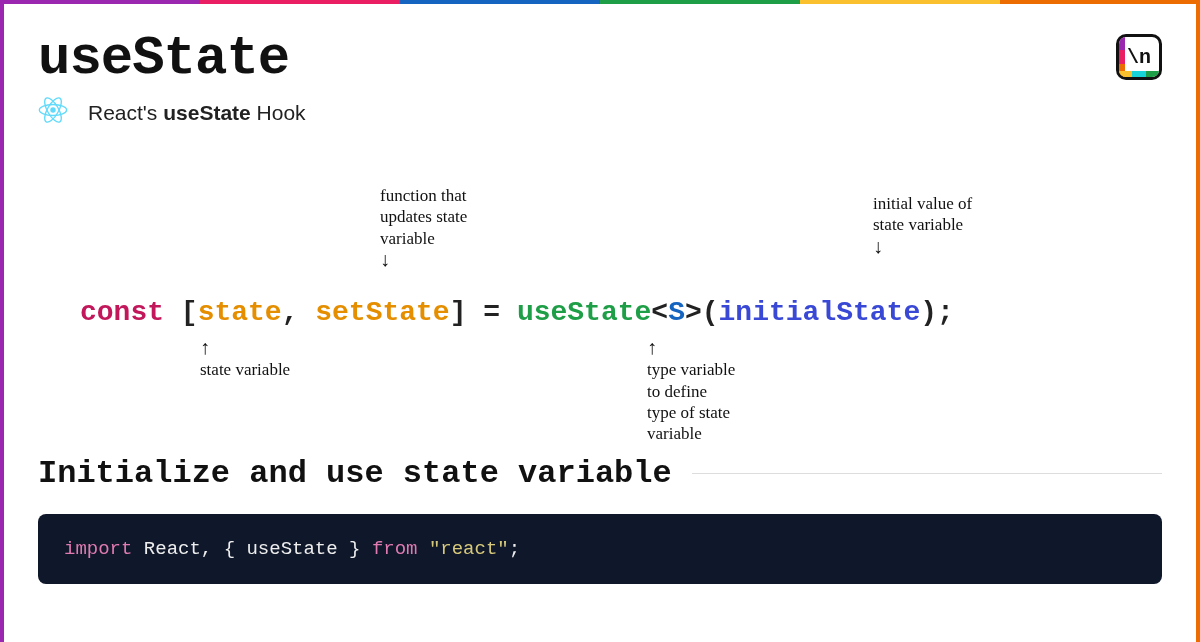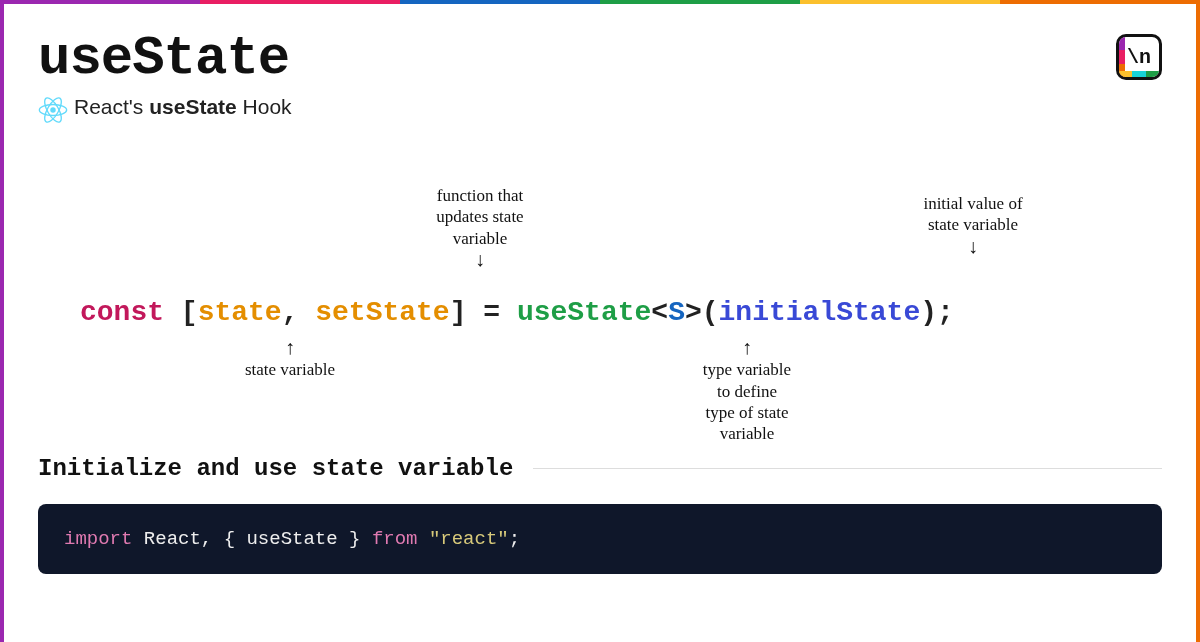--- a/index.html
+++ b/index.html
@@ -15,53 +15,53 @@
     position: absolute; top: -4px; left: -4px; right: -4px; height: 4px;
     display: flex;
   }
   .topbar div { flex: 1; height: 4px; }
   .header { padding: 24px 34px 0 34px; display: flex; justify-content: space-between; align-items: flex-start; }
   .title-block { }
   .title {
     font-family: "Courier New", Courier, monospace; font-weight: 900;
     font-size: 54px; letter-spacing: -1px; color: #111;
   }
-  .subtitle-row { display: flex; align-items: flex-start; gap: 6px; margin-top: 6px; }
+  .subtitle-row { display: flex; align-items: flex-end; gap: 20px; margin-top: 6px; }
   .react-icon { width: 30px; height: 30px; }
   .subtitle { font-size: 21px; color: #222; font-weight: 400; }
   .subtitle .bold { font-weight: 700; }
   .brand-block { display: flex; align-items: center; gap: 10px; padding-top: 6px; }
   .brand-text { display: flex; flex-direction: column; align-items: flex-start; }
   .brand-over { font-size: 11px; letter-spacing: 0.5px; font-weight: 800; color: #111; font-family: "Arial Narrow", Arial, sans-serif; }
   .brand-over .thin { font-weight: 300; font-style: italic; }
   .brand-name { font-size: 36px; font-weight: 900; letter-spacing: 1px; color: #18d3d8; font-family: Arial, sans-serif; line-height: 0.95; }
   .brand-name .a { letter-spacing: 1px; }
   .brand-logo { width: 46px; height: 46px; border-radius: 10px; border: 3px solid #111; position: relative; overflow: hidden; display:flex; align-items:center; justify-content:center; }
   .brand-logo-inner { font-family: "Courier New", monospace; font-weight: 900; font-size: 20px; color:#111; z-index:2; }
   .brand-logo-strip { position:absolute; left:0; right:0; bottom:0; height:6px; display:flex; }
   .brand-logo-strip div { flex:1; }
   .brand-logo-side { position:absolute; left:0; top:0; bottom:0; width:6px; display:flex; flex-direction:column; }
   .brand-logo-side div { flex:1; }
 
   .diagram { position: relative; margin: 60px auto 0 auto; width: 1040px; height: 260px; }
-  .annot { position: absolute; text-align: center; font-family: "Comic Sans MS", "Segoe Script", cursive; font-size: 17px; color: #111; line-height: 1.25; }
+  .annot { position: absolute; text-align: left; font-family: "Comic Sans MS", "Segoe Script", cursive; font-size: 17px; color: #111; line-height: 1.25; }
   .arrow { font-size: 20px; line-height:1; }
   .codeline {
     position: absolute; top: 112px; left: 0; right: 0; text-align: left;
     font-family: "Courier New", Courier, monospace; font-size: 28px; font-weight: 600; white-space: nowrap;
   }
   .c-key   { color: #c2185b; }
   .c-punc  { color: #222; }
   .c-var   { color: #e48e00; }
   .c-fn    { color: #1e9e46; }
   .c-type  { color: #1565c0; }
   .c-arg   { color: #3949d6; }
 
   .section-title-row { display:flex; align-items:center; gap: 20px; padding: 0 34px; margin-top: 10px; }
-  .section-title { font-family: "Courier New", Courier, monospace; font-size: 24px; font-weight: 800; color:#111; }
+  .section-title { font-family: "Courier New", Courier, monospace; font-size: 32px; font-weight: 800; color:#111; }
   .section-line { flex:1; height:1px; background:#ddd; }
 
   .codeblock {
     margin: 22px 34px 0 34px; background: #0f172a; border-radius: 8px;
     padding: 24px 26px; font-family: "Menlo", "Courier New", monospace; font-size: 19px; color:#eee;
   }
   .cb-key { color: #e07ab1; }
   .cb-str { color: #d7c97a; }
 </style>
 </head>

